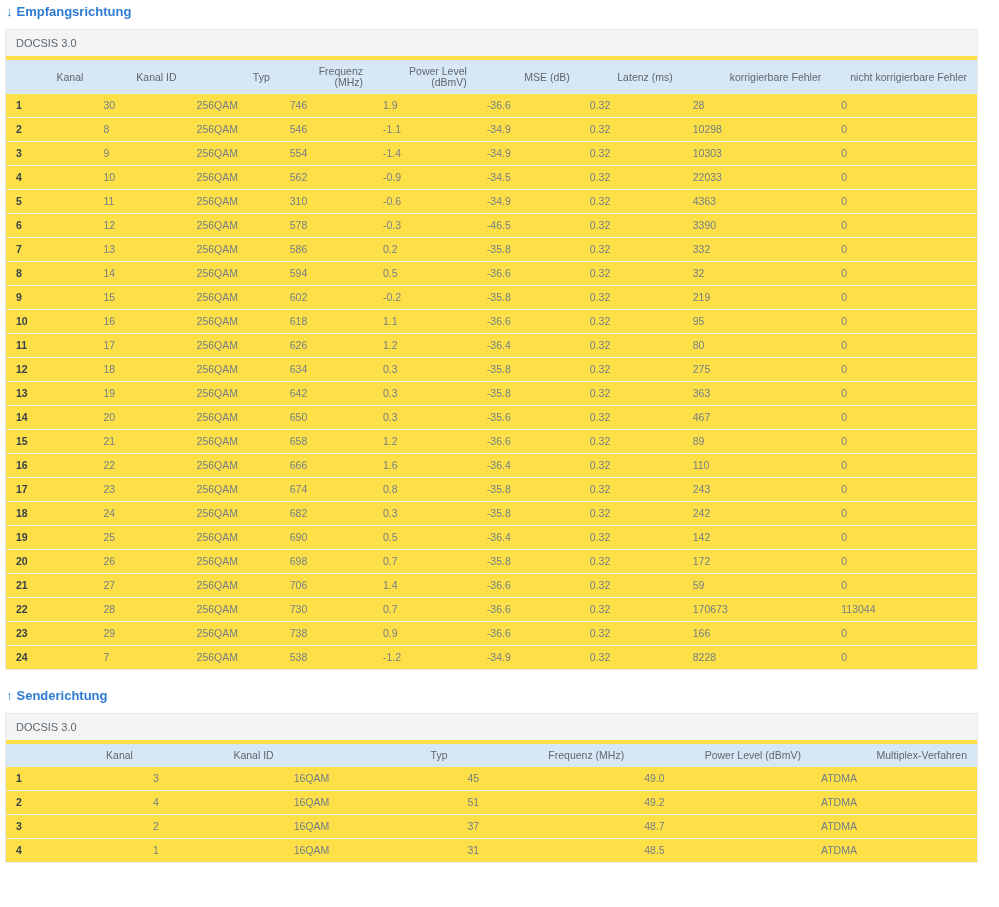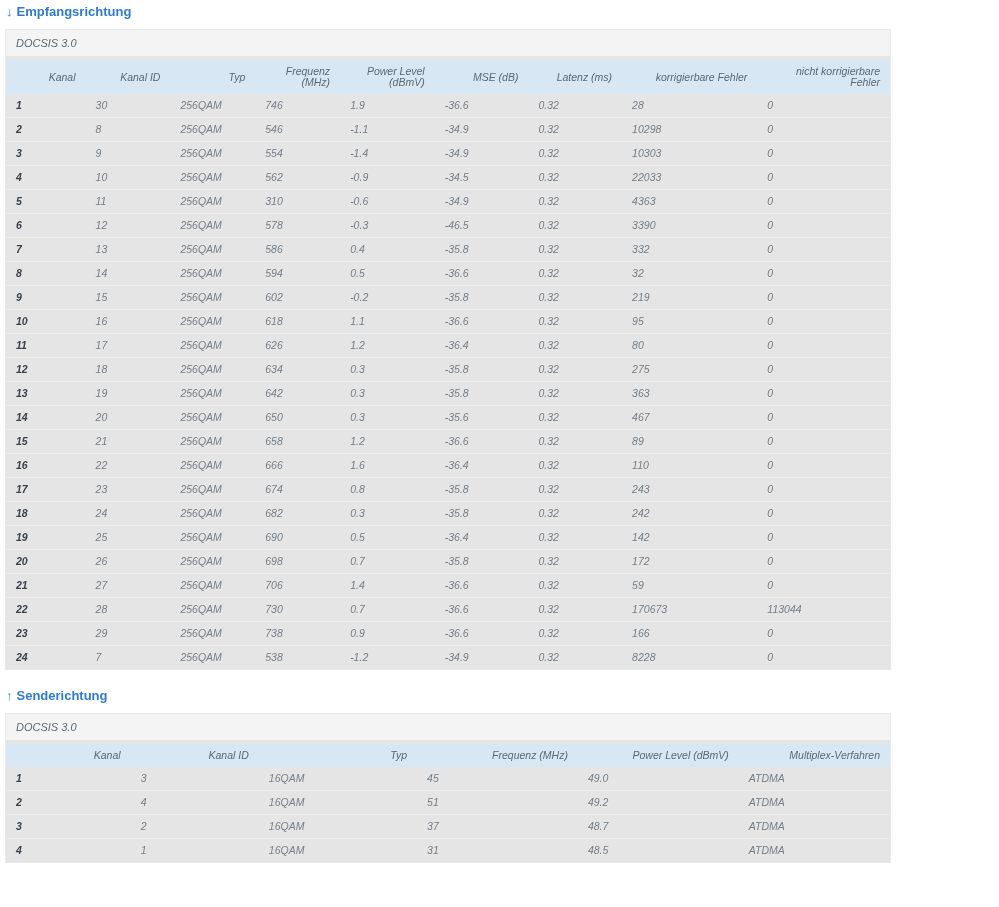--- a/index.html
+++ b/index.html
@@ -13,37 +13,36 @@
     --header-text:#5c6873;
   }
   *{box-sizing:border-box;}
   html,body{margin:0;padding:0;background:#ffffff;}
   body{
     width:999px;height:907px;overflow:hidden;
     font-family:"Liberation Sans","DejaVu Sans",sans-serif;
     -webkit-font-smoothing:antialiased;
   }
   .page{padding:4px 0 0 5px;}
-  .section{width:886px;}
+  .section{width:973px;}
   .section + .section{margin-top:18px;}
   .section-title{
     margin:0 0 10px 1px;
     font-size:13px;
     line-height:15px;
     font-weight:700;
     color:var(--accent);
   }
   .section-title .arrow{
     font-weight:400;
     margin-right:4px;
   }
   .table-box{
     border:1px solid var(--border);
-    background:#e5e5e5;
-    font-style:italic;
+    background:#fde047;
   }
   .table-caption{
     background:var(--caption-bg);
     color:var(--header-text);
     font-size:11px;
     line-height:12px;
     padding:7px 10px;
     margin-bottom:4px;
   }
   table.data-table{
@@ -177,21 +176,21 @@
               <td>-46.5</td>
               <td>0.32</td>
               <td>3390</td>
               <td>0</td>
             </tr>
             <tr>
               <td>7</td>
               <td>13</td>
               <td>256QAM</td>
               <td>586</td>
-              <td>0.4</td>
+              <td>0.2</td>
               <td>-35.8</td>
               <td>0.32</td>
               <td>332</td>
               <td>0</td>
             </tr>
             <tr>
               <td>8</td>
               <td>14</td>
               <td>256QAM</td>
               <td>594</td>

